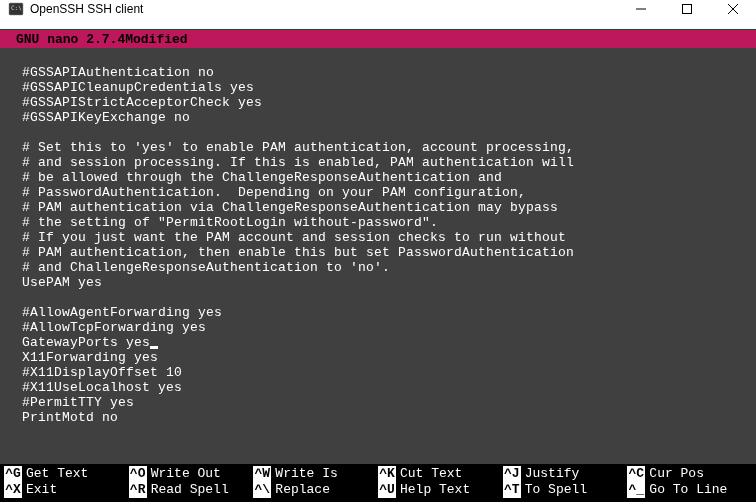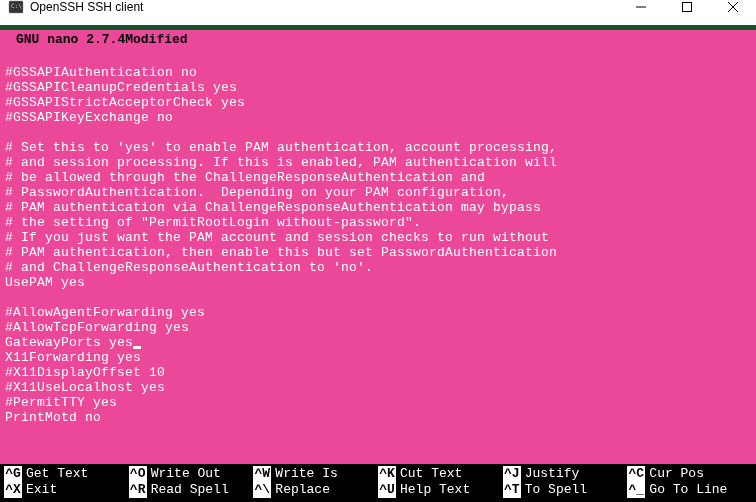--- a/index.html
+++ b/index.html
@@ -15,21 +15,21 @@
       height: 502px;
       overflow: hidden;
       display: flex;
       flex-direction: column;
     }
     .titlebar {
       background: #fff;
       height: 30px;
       display: flex;
       align-items: center;
-      border-bottom: 5px solid #14532d;
+      border-bottom: 1px solid #14532d;
       padding: 0 8px 11px 8px;
     }
     .titlebar-icon {
       width: 16px;
       height: 16px;
       margin-right: 6px;
       display: flex;
       align-items: center;
       justify-content: center;
     }
@@ -58,21 +58,21 @@
       font-size: 10px;
       cursor: default;
     }
     .win-btn svg {
       width: 10px;
       height: 10px;
       stroke: #000;
       fill: none;
     }
     .nano-header {
-      background: #ec4899;
+      background: #be185d;
       color: #000;
       height: 18px;
       display: flex;
       align-items: center;
       padding: 0 4px;
       font-weight: bold;
     }
     .nano-header .left {
       flex: 0 0 auto;
       padding-left: 12px;
@@ -80,24 +80,24 @@
     .nano-header .center {
       flex: 1;
       text-align: center;
     }
     .nano-header .right {
       flex: 0 0 auto;
       padding-right: 4px;
       text-align: center;
     }
     .terminal-content {
-      background: #ec4899;
+      background: #404040;
       color: #fff;
       flex: 1;
-      padding: 2px 4px 0 5px;
+      padding: 2px 4px 0 22px;
       line-height: 15px;
       white-space: pre;
       overflow: hidden;
       letter-spacing: 0.2px;
     }
     .terminal-content .line {
       display: block;
       min-height: 15px;
     }
     .cursor {

